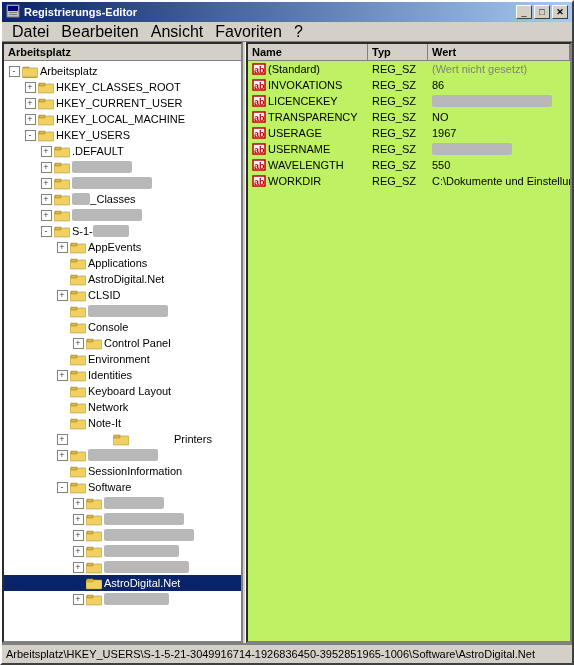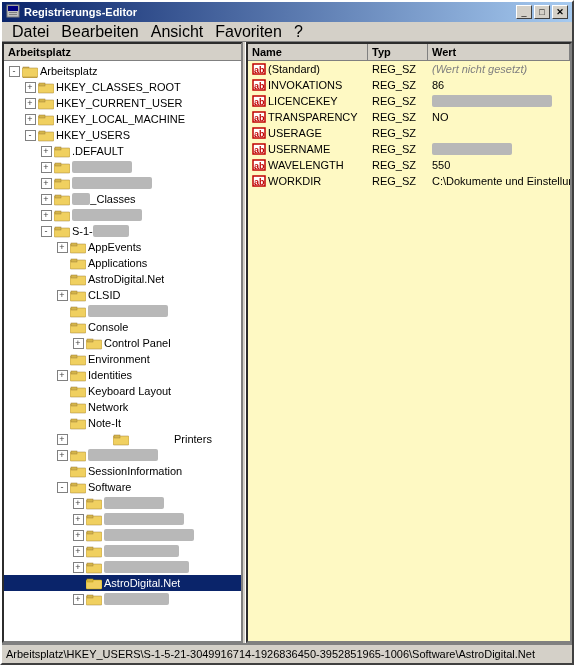--- a/index.html
+++ b/index.html
@@ -160,21 +160,21 @@
       height: 13px;
     }
     .tree-label {
       font-size: 11px;
       overflow: hidden;
       text-overflow: ellipsis;
     }
     
     .right-pane {
       flex: 1;
-      background: #fef9c3;
+      background: #bef264;
       border: 2px inset #808080;
       overflow: auto;
       display: flex;
       flex-direction: column;
     }
     .right-pane-header {
       display: flex;
       background: #d4d0c8;
       border-bottom: 1px solid #808080;
       flex-shrink: 0;
@@ -693,21 +693,21 @@
           <div class="reg-cell reg-name">
             <span class="reg-icon">
               <svg width="14" height="14" viewBox="0 0 14 14">
                 <rect x="1" y="2" width="12" height="10" fill="#fff" stroke="#c00000" stroke-width="1.5"></rect>
                 <text x="2" y="11" font-size="9" fill="#c00000" font-weight="bold">ab</text>
               </svg>
             </span>
             <span>(Standard)</span>
           </div>
           <div class="reg-cell reg-type">REG_SZ</div>
-          <div class="reg-cell reg-value" style="color:#808080; font-style:italic;">(Wert nicht gesetzt)</div>
+          <div class="reg-cell reg-value" style="color:#808080; ">(Wert nicht gesetzt)</div>
         </div>
 
         <div class="reg-row">
           <div class="reg-cell reg-name">
             <span class="reg-icon">
               <svg width="14" height="14" viewBox="0 0 14 14">
                 <rect x="1" y="2" width="12" height="10" fill="#fff" stroke="#c00000" stroke-width="1.5"></rect>
                 <text x="2" y="11" font-size="9" fill="#c00000" font-weight="bold">ab</text>
               </svg>
             </span>
@@ -751,20 +751,21 @@
           <div class="reg-cell reg-name">
             <span class="reg-icon">
               <svg width="14" height="14" viewBox="0 0 14 14">
                 <rect x="1" y="2" width="12" height="10" fill="#fff" stroke="#c00000" stroke-width="1.5"></rect>
                 <text x="2" y="11" font-size="9" fill="#c00000" font-weight="bold">ab</text>
               </svg>
             </span>
             <span>USERAGE</span>
           </div>
           <div class="reg-cell reg-type">REG_SZ</div>
+          <div class="reg-cell reg-value">1967</div>
         </div>
 
         <div class="reg-row">
           <div class="reg-cell reg-name">
             <span class="reg-icon">
               <svg width="14" height="14" viewBox="0 0 14 14">
                 <rect x="1" y="2" width="12" height="10" fill="#fff" stroke="#c00000" stroke-width="1.5"></rect>
                 <text x="2" y="11" font-size="9" fill="#c00000" font-weight="bold">ab</text>
               </svg>
             </span>

